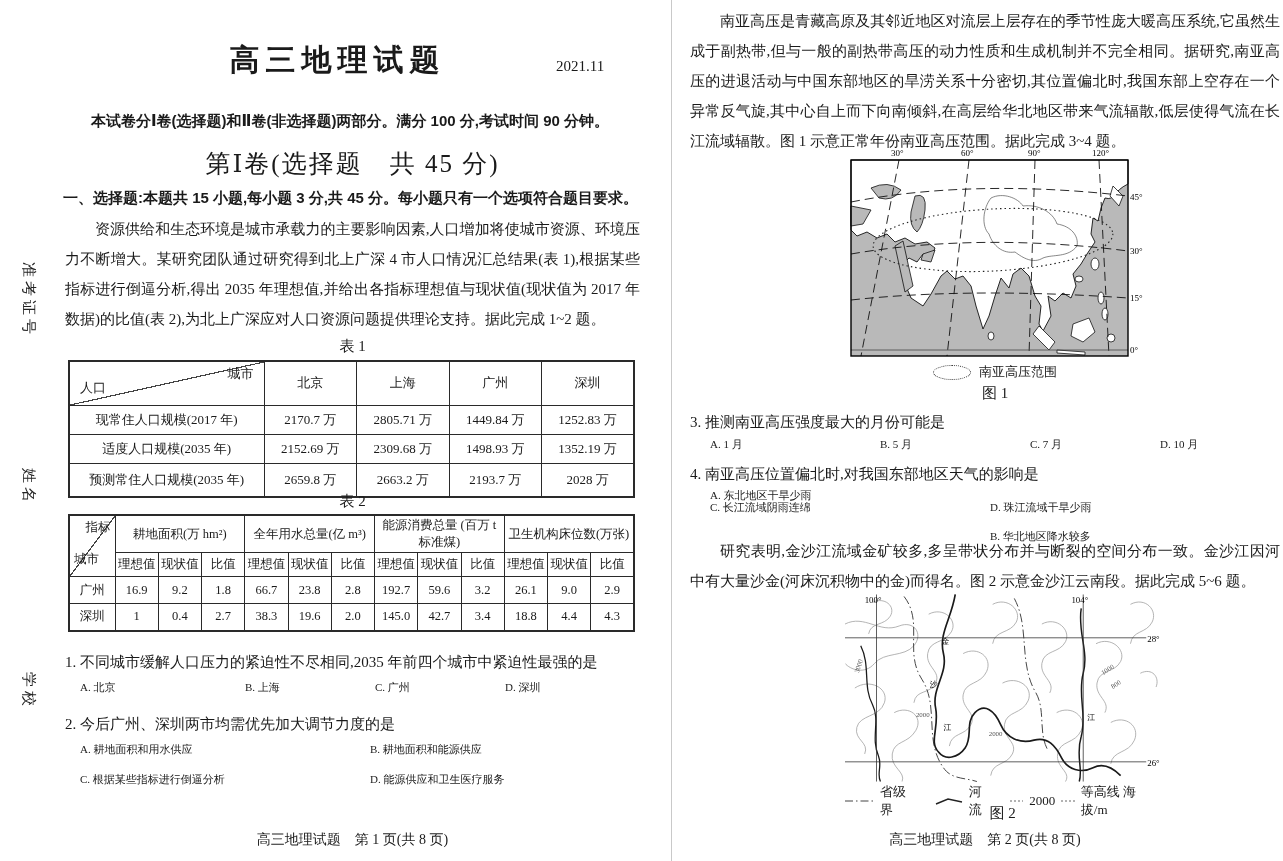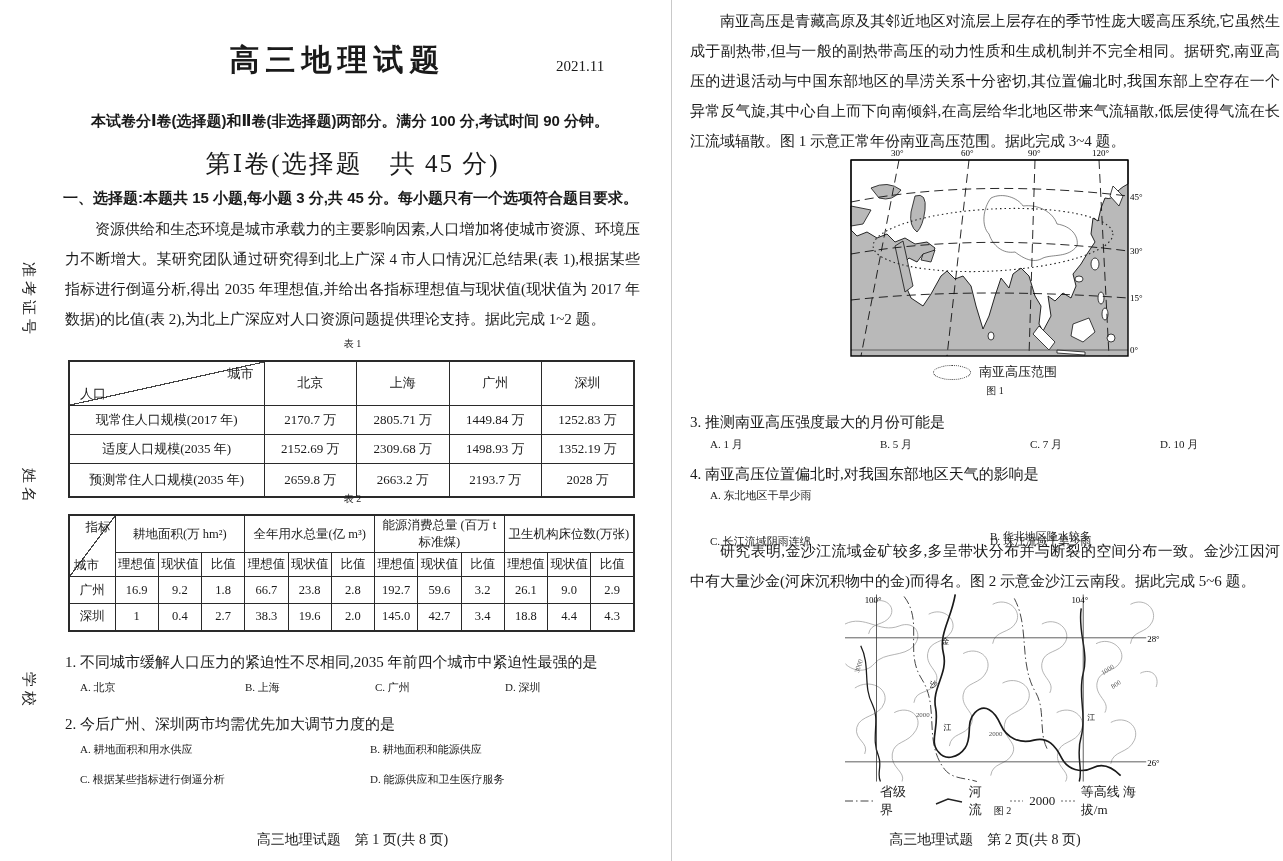--- a/index.html
+++ b/index.html
@@ -9,28 +9,28 @@
   .divider{position:absolute;left:671px;top:0;width:1px;height:861px;background:#c9c9c9;}
   .margin-label{position:absolute;left:38px;transform:rotate(90deg);transform-origin:left top;
     font-family:"Liberation Sans","DejaVu Sans",sans-serif;font-size:15px;letter-spacing:4px;white-space:nowrap;color:#222;}
   .title{font-weight:bold;font-size:30px;letter-spacing:6px;}
   .date{font-size:15px;}
   .bold-sans{font-family:"Liberation Sans","DejaVu Sans",sans-serif;font-weight:bold;}
   .center{text-align:center;}
   .para{font-size:15px;line-height:30px;text-align:justify;text-indent:2em;}
   .stem{font-size:15px;line-height:24px;}
   .opt{position:absolute;font-size:11px;white-space:nowrap;}
-  .caption{font-size:10px;text-align:center;}
+  .caption{font-size:15px;text-align:center;}
   table{border-collapse:collapse;table-layout:fixed;font-size:13px;color:#1a1a1a;}
   table,th,td{border:1px solid #2a2a2a;}
   .t-outer{border:2px solid #2a2a2a;}
   td{text-align:center;vertical-align:middle;padding:1px 2px;overflow:hidden;}
   .diag{position:relative;background-image:linear-gradient(to bottom right,transparent 49.3%,#444 49.3%,#444 50.7%,transparent 50.7%);}
   .diag .c-top{position:absolute;top:3px;right:10px;}
-  .diag .c-bot{position:absolute;bottom:2px;left:10px;}
+  .diag .c-bot{position:absolute;bottom:8px;left:10px;}
   .diag2 .c-top{right:4px;}
   .diag2 .c-bot{left:4px;}
   .legend-row{display:flex;align-items:center;justify-content:center;gap:8px;font-size:13px;}
   .ell{display:inline-block;width:36px;height:13px;border:1px dotted #333;border-radius:50%;}
   .footer{font-size:14px;text-align:center;}
   svg text{font-family:"Liberation Serif","DejaVu Serif",serif;}
 </style>
 </head>
 <body>
 
@@ -253,21 +253,21 @@
       <span class="opt" style="left:20px;">A. 1 月</span>
       <span class="opt" style="left:190px;">B. 5 月</span>
       <span class="opt" style="left:340px;">C. 7 月</span>
       <span class="opt" style="left:470px;">D. 10 月</span>
     </div>
     <div class="abs stem" style="left:690px;top:462px;width:590px;">4. 南亚高压位置偏北时,对我国东部地区天气的影响是</div>
     <div class="abs" style="left:690px;top:488px;width:590px;height:22px;">
       <span class="opt" style="left:20px;">A. 东北地区干旱少雨</span>
       <span class="opt" style="left:300px;margin-top:41px;">B. 华北地区降水较多</span>
     </div>
-    <div class="abs" style="left:690px;top:534px;width:590px;height:22px;">
+    <div class="abs" style="left:690px;top:500px;width:590px;height:22px;">
       <span class="opt" style="left:20px;">C. 长江流域阴雨连绵</span>
       <span class="opt" style="left:300px;">D. 珠江流域干旱少雨</span>
     </div>
 
     <div class="abs para" style="left:690px;top:536px;width:590px;">研究表明,金沙江流域金矿较多,多呈带状分布并与断裂的空间分布一致。金沙江因河中有大量沙金(河床沉积物中的金)而得名。图 2 示意金沙江云南段。据此完成 5~6 题。</div>
 
     <div class="abs" style="left:845px;top:594px;">
       <svg width="315" height="188" viewBox="0 0 320 190">
 
         <g fill="none" stroke="#a0a0a0" stroke-width="0.8">

